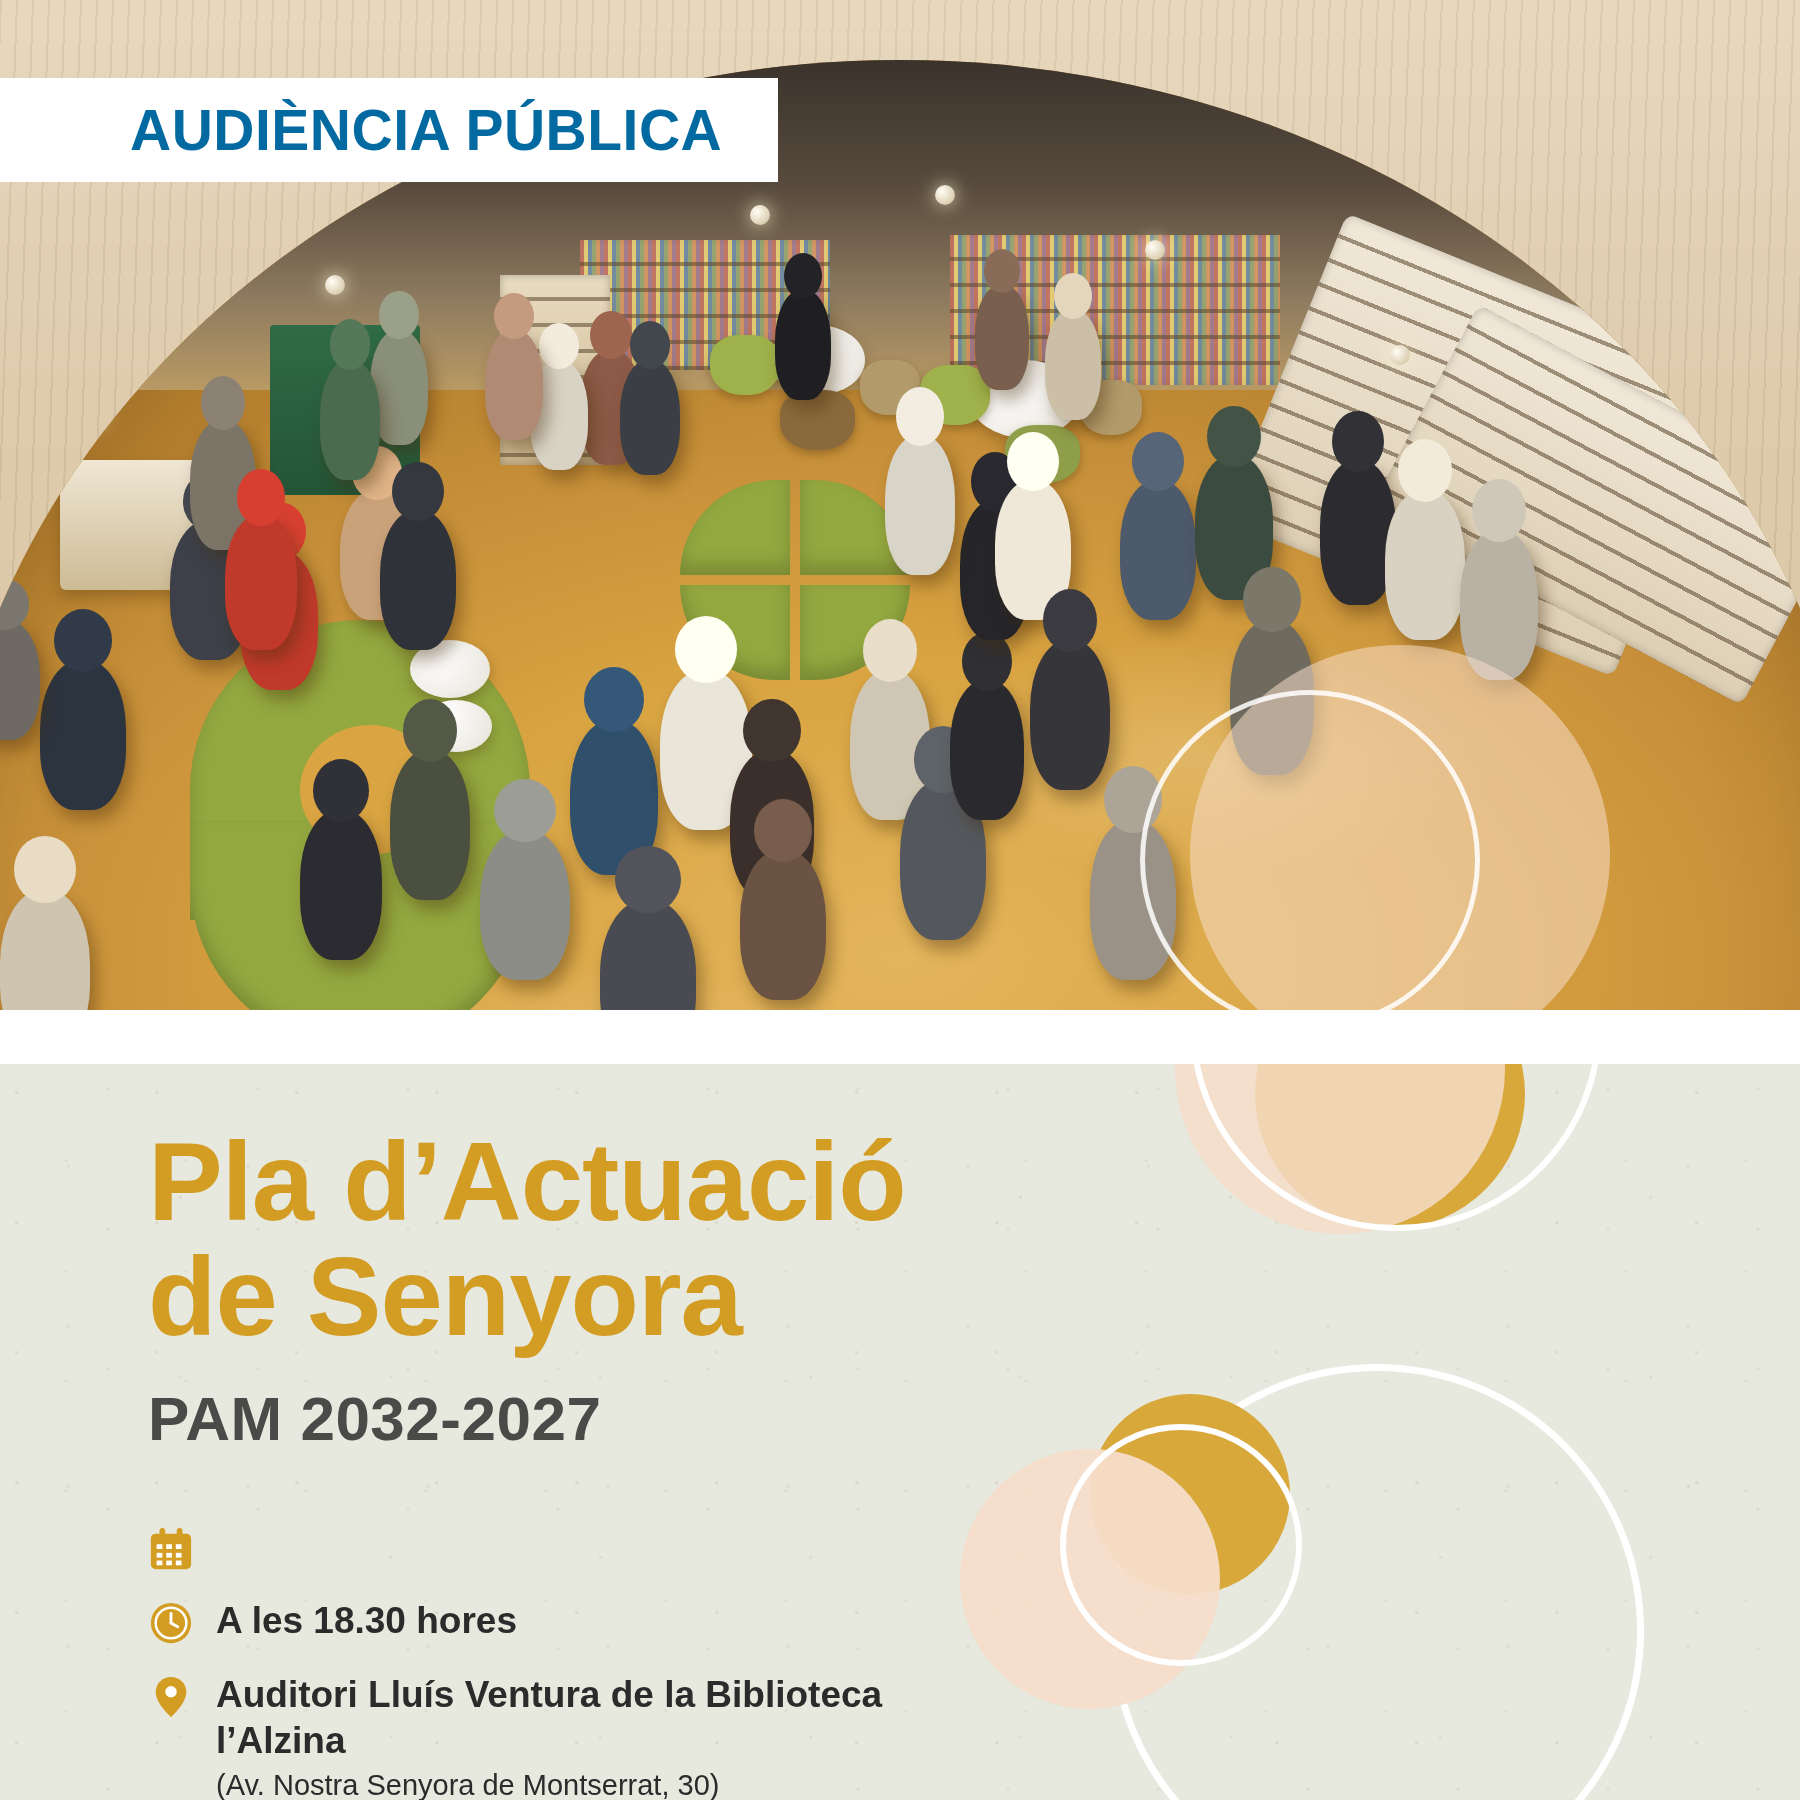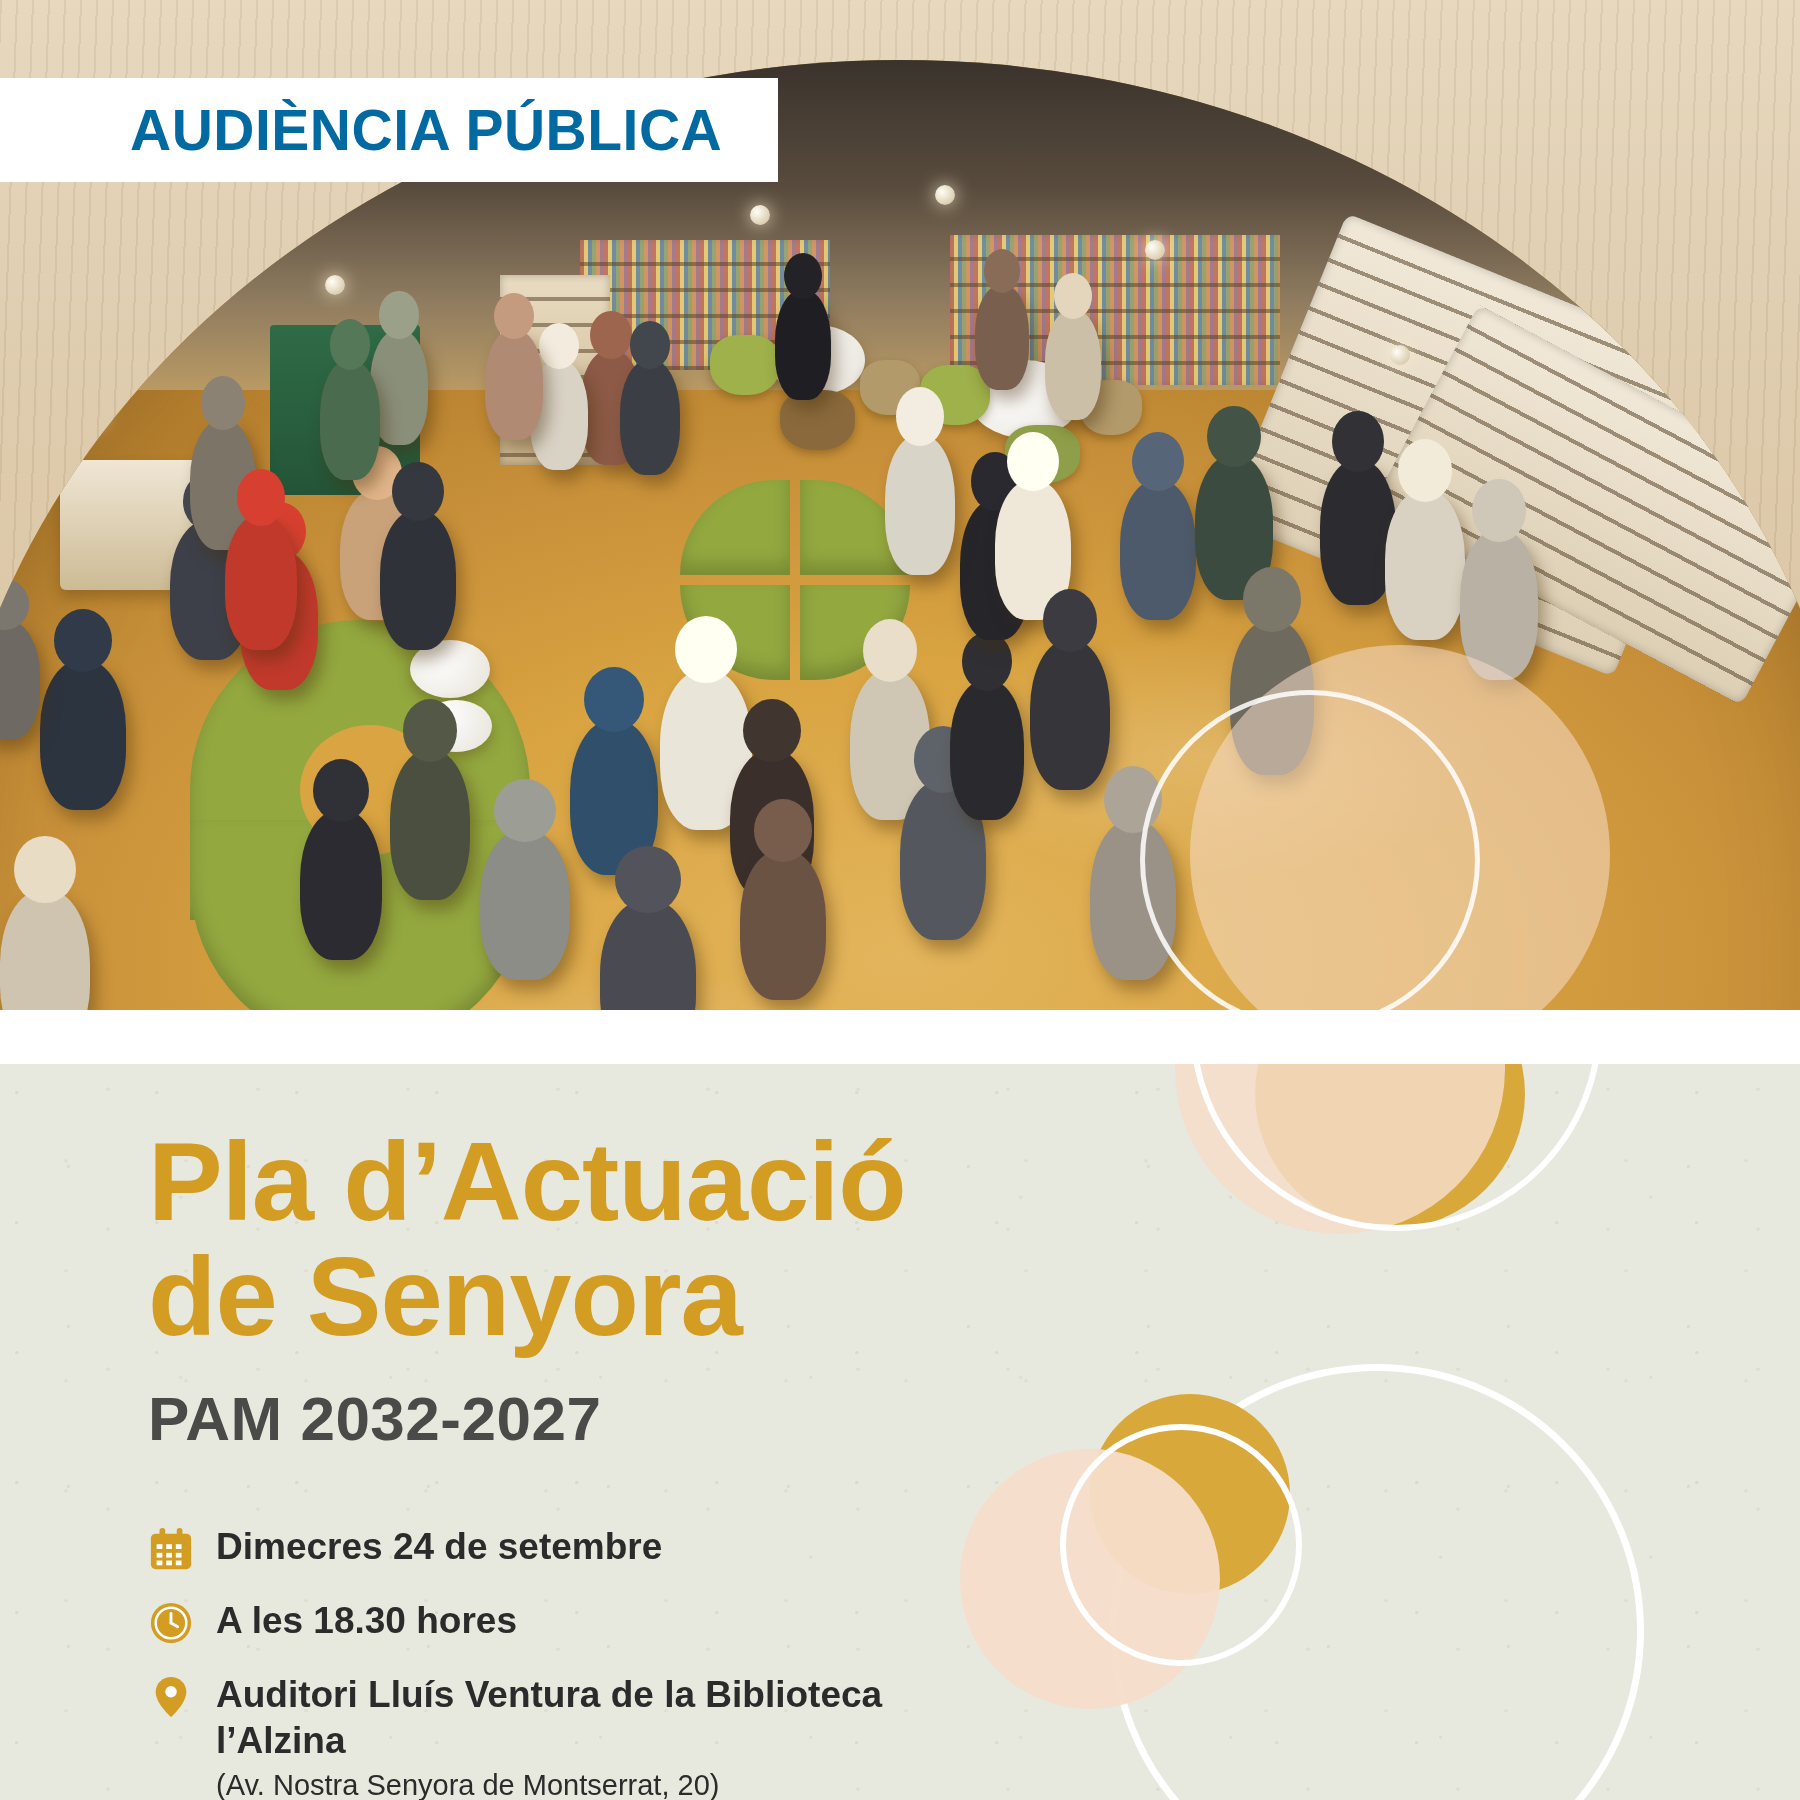--- a/index.html
+++ b/index.html
@@ -385,23 +385,20 @@
               <rect x="19" y="19" width="6" height="5"></rect>
               <rect x="29" y="19" width="6" height="5"></rect>
             <rect x="9" y="28" width="6" height="5"></rect>
               <rect x="19" y="28" width="6" height="5"></rect>
               <rect x="29" y="28" width="6" height="5"></rect>
             <rect x="9" y="36" width="6" height="5"></rect>
               <rect x="19" y="36" width="6" height="5"></rect>
               <rect x="29" y="36" width="6" height="5"></rect>
           </g>
         </svg>
-        <div>
-          <div class="detail-text">Dimecres 24 de setembre</div>
-        </div>
       </div>
 
       <div class="detail-row">
         <svg class="ic" viewBox="0 0 48 48">
           <circle cx="24" cy="24" r="21" fill="#d39c22"></circle>
           <circle cx="24" cy="24" r="16" fill="none" stroke="#ffffff" stroke-width="2.6"></circle>
           <line x1="24" y1="24" x2="24" y2="14" stroke="#ffffff" stroke-width="3" stroke-linecap="round"></line>
           <line x1="24" y1="24" x2="31" y2="28" stroke="#ffffff" stroke-width="3" stroke-linecap="round"></line>
         </svg>
         <div>
@@ -409,19 +406,19 @@
         </div>
       </div>
 
       <div class="detail-row">
         <svg class="ic" viewBox="0 0 48 48">
           <path d="M24 3c-9 0-16 7-16 15.6C8 31 24 45 24 45s16-14 16-26.4C40 10 33 3 24 3z" fill="#d39c22"></path>
           <circle cx="24" cy="18.5" r="6" fill="#ffffff"></circle>
         </svg>
         <div>
           <div class="detail-text" style="max-width:700px;">Auditori Lluís Ventura de la Biblioteca l’Alzina</div>
-          <div class="detail-sub">(Av. Nostra Senyora de Montserrat, 20)</div>
+          <div class="detail-sub">(Av. Nostra Senyora de Montserrat, 30)</div>
         </div>
       </div>
 
     </div>
   </div>
 </div>
 
 </body></html>

